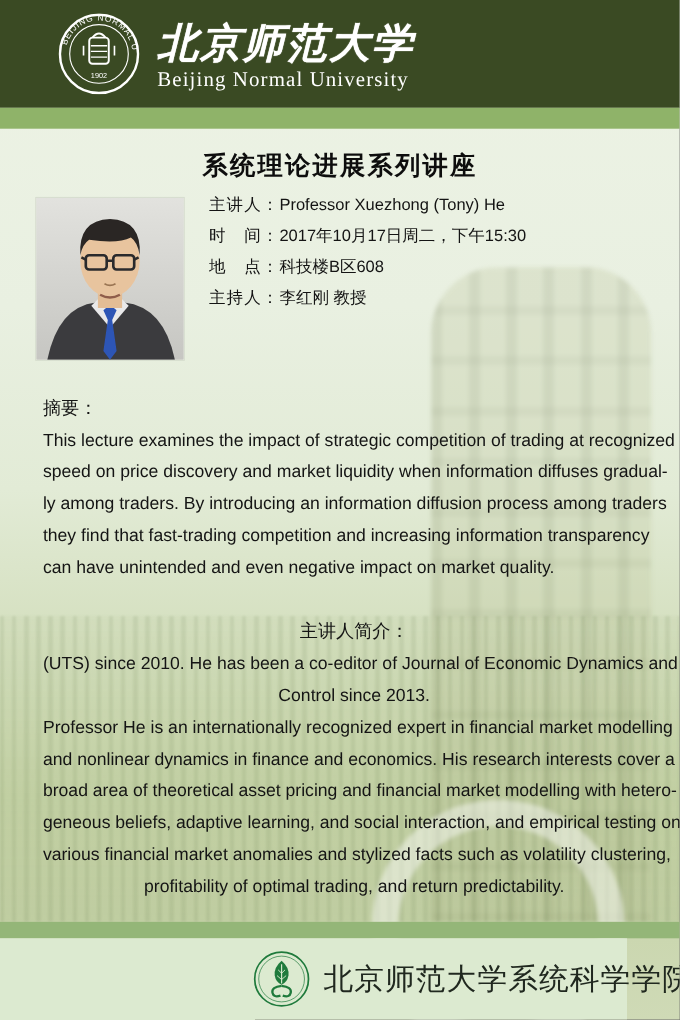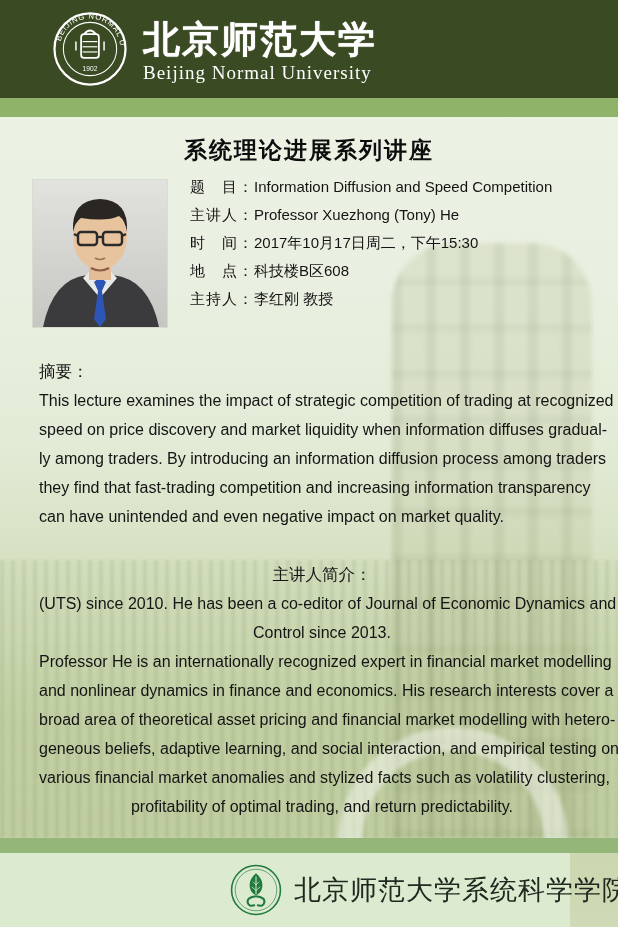--- a/index.html
+++ b/index.html
@@ -7,21 +7,21 @@
     position:relative;width:618px;height:927px;margin:0 auto;overflow:hidden;
     background:linear-gradient(180deg,#edf3e5 0%,#e9f0e1 30%,#e2ebd6 48%,#d5e0c0 62%,#c9d6ac 78%,#cbd7b0 92%,#cfdab6 100%);
     font-family:"Liberation Sans","DejaVu Sans",sans-serif;color:#111;
   }
   
   .header{position:absolute;left:0;top:0;width:618px;height:98px;background:#3a4a23;z-index:5;}
   .header-strip{position:absolute;left:0;top:98px;width:618px;height:19px;background:#8fb369;z-index:5;}
   .seal{position:absolute;left:53px;top:12px;width:74px;height:74px;}
   .header-text{position:absolute;left:143px;top:16px;color:#fff;}
   .uni-cn{font-size:37px;font-weight:bold;letter-spacing:2px;line-height:46px;
-    font-family:"DejaVu Serif","Liberation Serif",serif;text-shadow:0 0 1px #fff;}
+    font-family:"DejaVu Serif","Liberation Serif",serif;font-style:italic;text-shadow:0 0 1px #fff;}
   .uni-en{font-size:19px;font-family:"Liberation Serif","DejaVu Serif",serif;letter-spacing:1px;line-height:22px;}
   
   .wm{position:absolute;pointer-events:none;z-index:1;}
   .wm-tower{left:392px;top:243px;width:200px;height:595px;border-radius:60px 60px 0 0;
     background:
       repeating-linear-gradient(90deg, rgba(90,100,60,.35) 0 10px, rgba(200,205,170,.25) 10px 34px),
       repeating-linear-gradient(0deg, rgba(95,105,65,.30) 0 8px, rgba(205,210,175,.22) 8px 46px),
       #b9c297;
     opacity:.30;filter:blur(2px);}
   .wm-green{left:0;top:560px;width:618px;height:278px;
@@ -114,21 +114,20 @@
           <line x1="64" y1="57" x2="70" y2="57"></line>
           <line x1="45" y1="56" x2="41" y2="54"></line>
             <line x1="89" y1="56" x2="93" y2="54"></line>
         </g>
         <path d="M62 78 q5,3 10,0" stroke="#9a7553" stroke-width="1.6" fill="none"></path>
         <path d="M58 88 q9,5 18,0" stroke="#8f5d4a" stroke-width="2.2" fill="none"></path>
       </g>
     </svg>
 
     <div class="details">
-      <div class="detail-row"><span class="detail-label">题　目：</span><span>Information Diffusion and Speed Competition</span></div>
       <div class="detail-row"><span class="detail-label">主讲人：</span><span>Professor Xuezhong (Tony) He</span></div>
       <div class="detail-row"><span class="detail-label">时　间：</span><span>2017年10月17日周二，下午15:30</span></div>
       <div class="detail-row"><span class="detail-label">地　点：</span><span>科技楼B区608</span></div>
       <div class="detail-row"><span class="detail-label">主持人：</span><span>李红刚 教授</span></div>
     </div>
 
     <div class="section sec-abstract">
       <div class="sec-heading">摘要：</div>
       <div class="sec-line">This lecture examines the impact of strategic competition of trading at recognized</div>
       <div class="sec-line">speed on price discovery and market liquidity when information diffuses gradual-</div>

